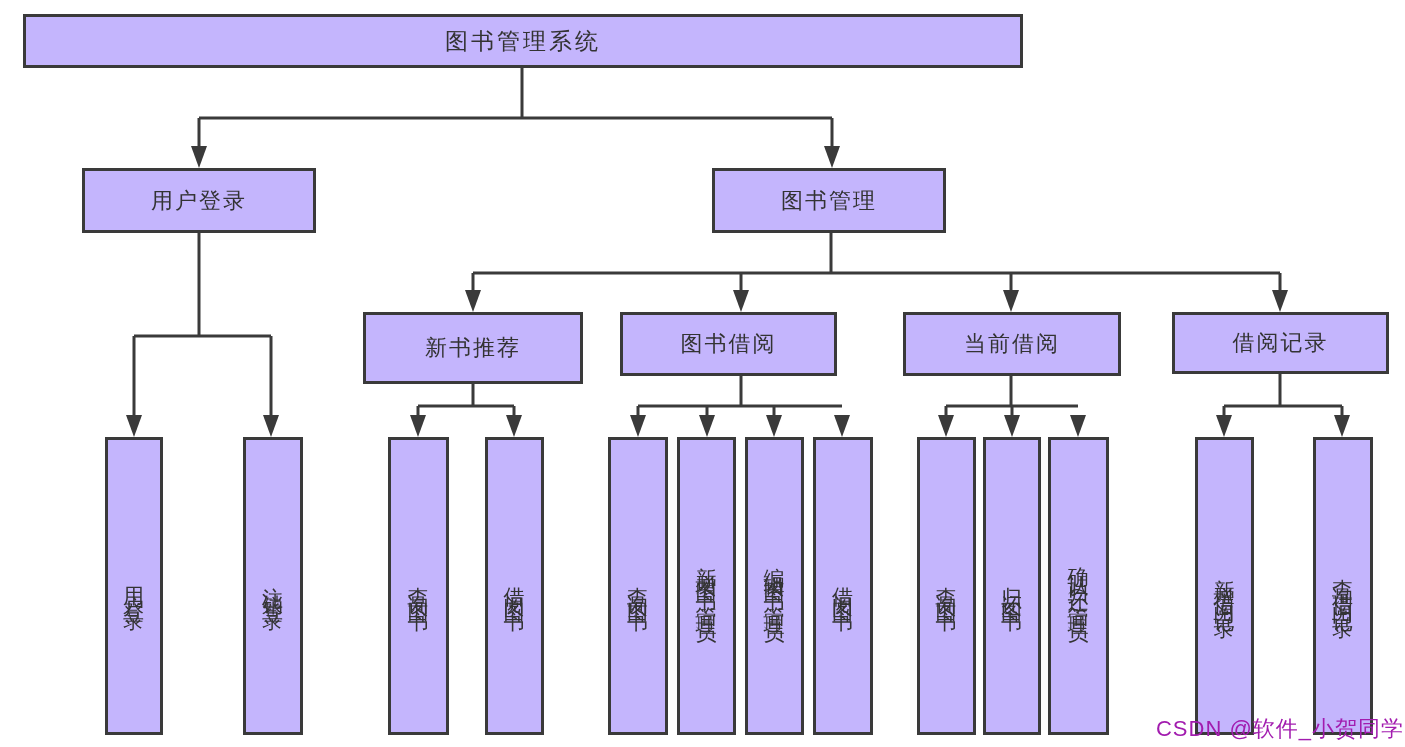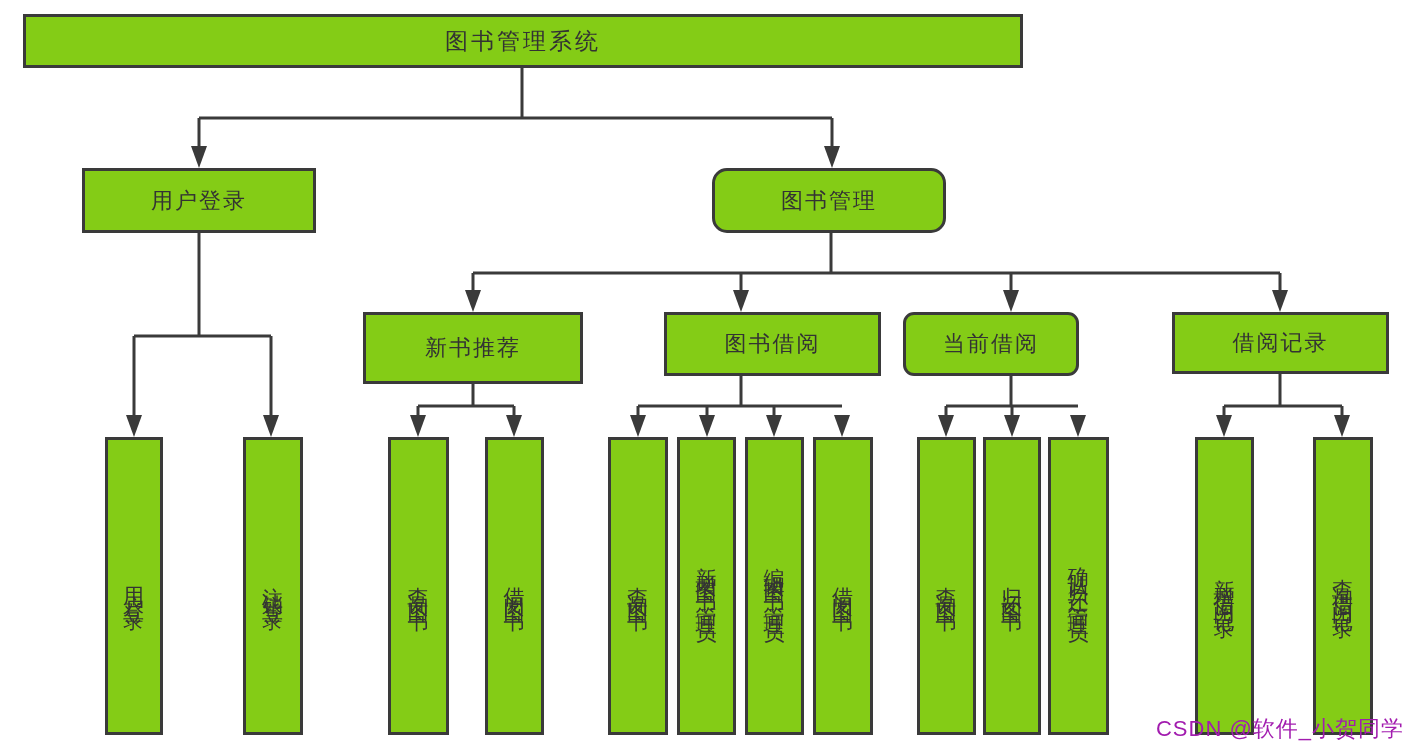--- a/index.html
+++ b/index.html
@@ -18,21 +18,21 @@
   svg.wires {
     position: absolute;
     left: 0;
     top: 0;
     z-index: 1;
   }
   .node {
     position: absolute;
     box-sizing: border-box;
     border: 3px solid #3a3a3a;
-    background: #84cc16;
+    background: #c4b5fd;
     color: #333333;
     display: flex;
     align-items: center;
     justify-content: center;
     z-index: 2;
   }
   .node.h span {
     font-size: 22px;
     letter-spacing: 2px;
     white-space: nowrap;
@@ -98,31 +98,31 @@
     </g>
   </svg>
 
   <div class="node h root" style="left:23px; top:14px; width:1000px; height:54px;">
     <span>图书管理系统</span>
   </div>
 
   <div class="node h" style="left:82px; top:168px; width:234px; height:65px;">
     <span>用户登录</span>
   </div>
-  <div class="node h" style="left:712px; top:168px; width:234px; height:65px;border-radius:15px;">
+  <div class="node h" style="left:712px; top:168px; width:234px; height:65px;">
     <span>图书管理</span>
   </div>
 
   <div class="node h" style="left:363px; top:312px; width:220px; height:72px;">
     <span>新书推荐</span>
   </div>
-  <div class="node h" style="left:664px; top:312px; width:217px; height:64px;">
+  <div class="node h" style="left:620px; top:312px; width:217px; height:64px;">
     <span>图书借阅</span>
   </div>
-  <div class="node h" style="left:903px; top:312px; width:176px; height:64px;border-radius:11px;">
+  <div class="node h" style="left:903px; top:312px; width:218px; height:64px;">
     <span>当前借阅</span>
   </div>
   <div class="node h" style="left:1172px; top:312px; width:217px; height:62px;">
     <span>借阅记录</span>
   </div>
 
   <div class="node v" style="left:105px; top:437px; width:58px; height:298px;">
     <span>用户登录</span>
   </div>
   <div class="node v" style="left:243px; top:437px; width:60px; height:298px;">

